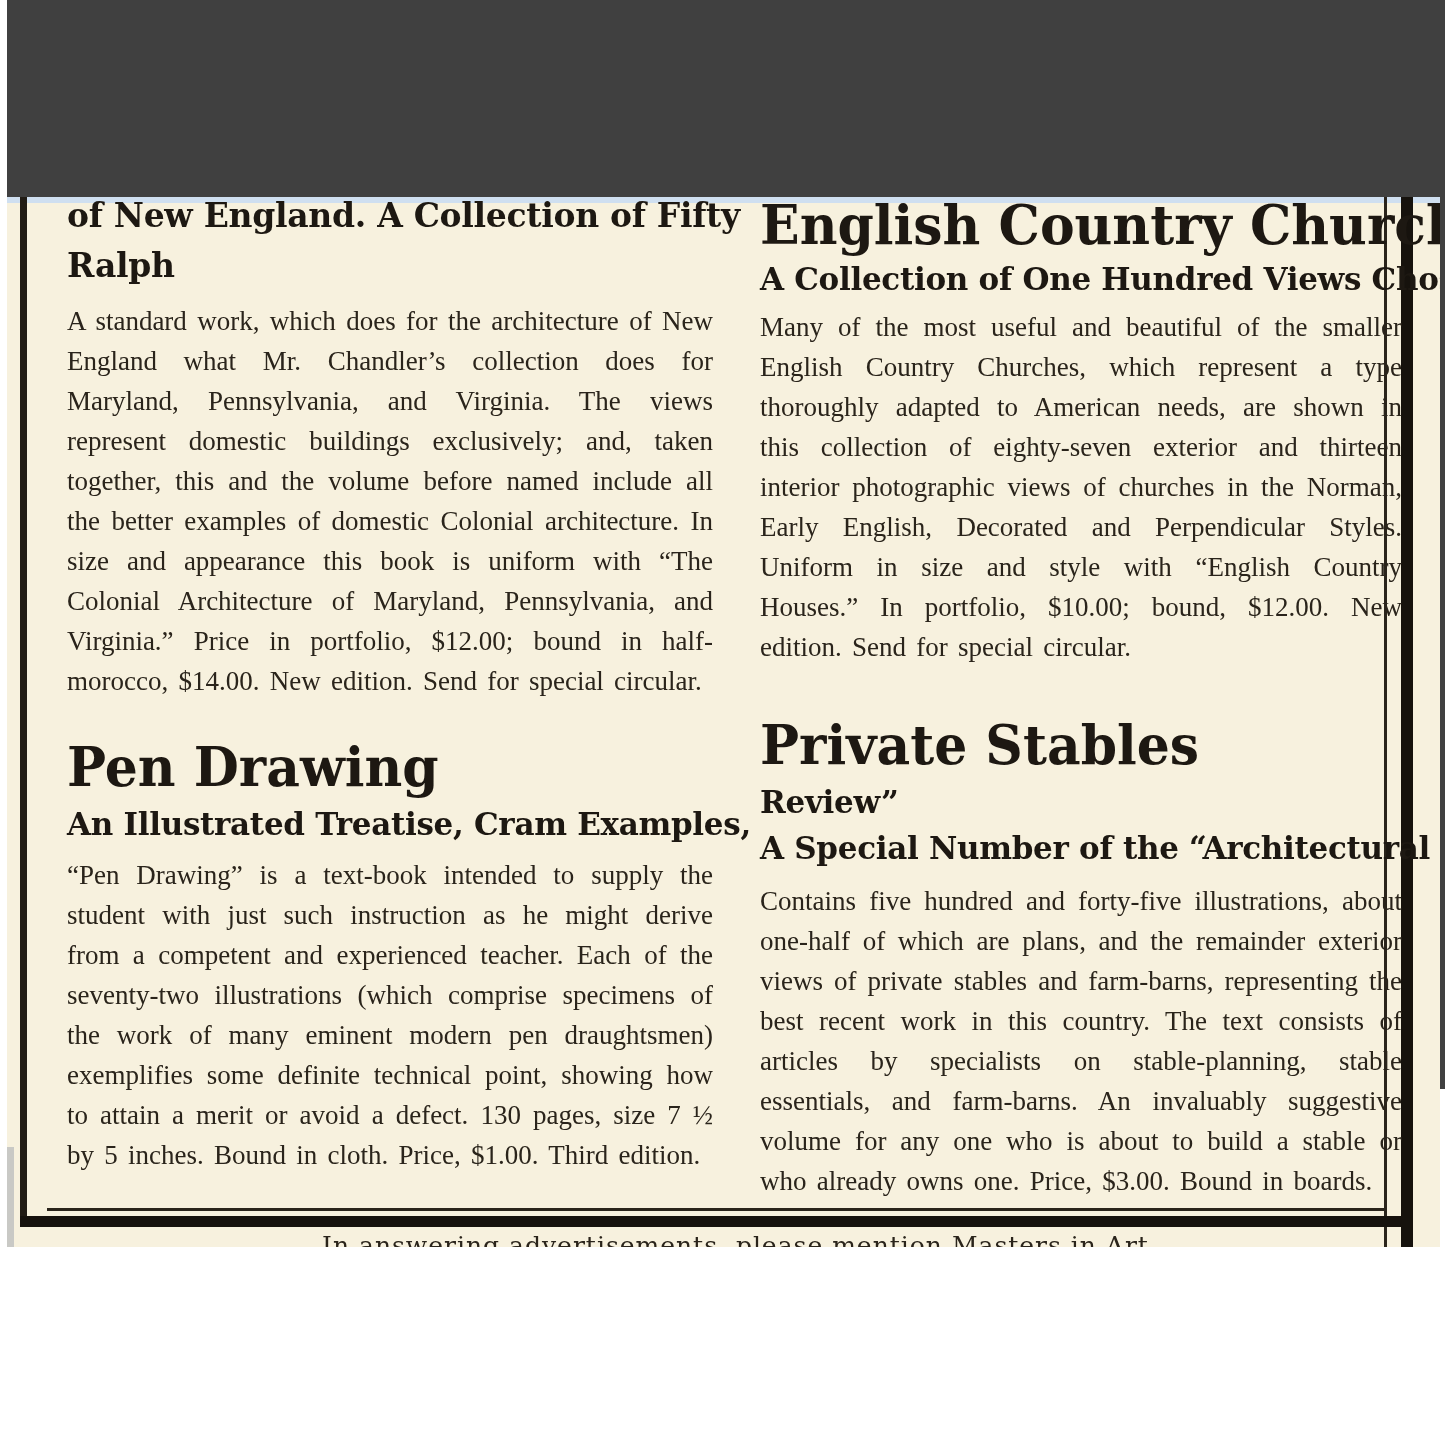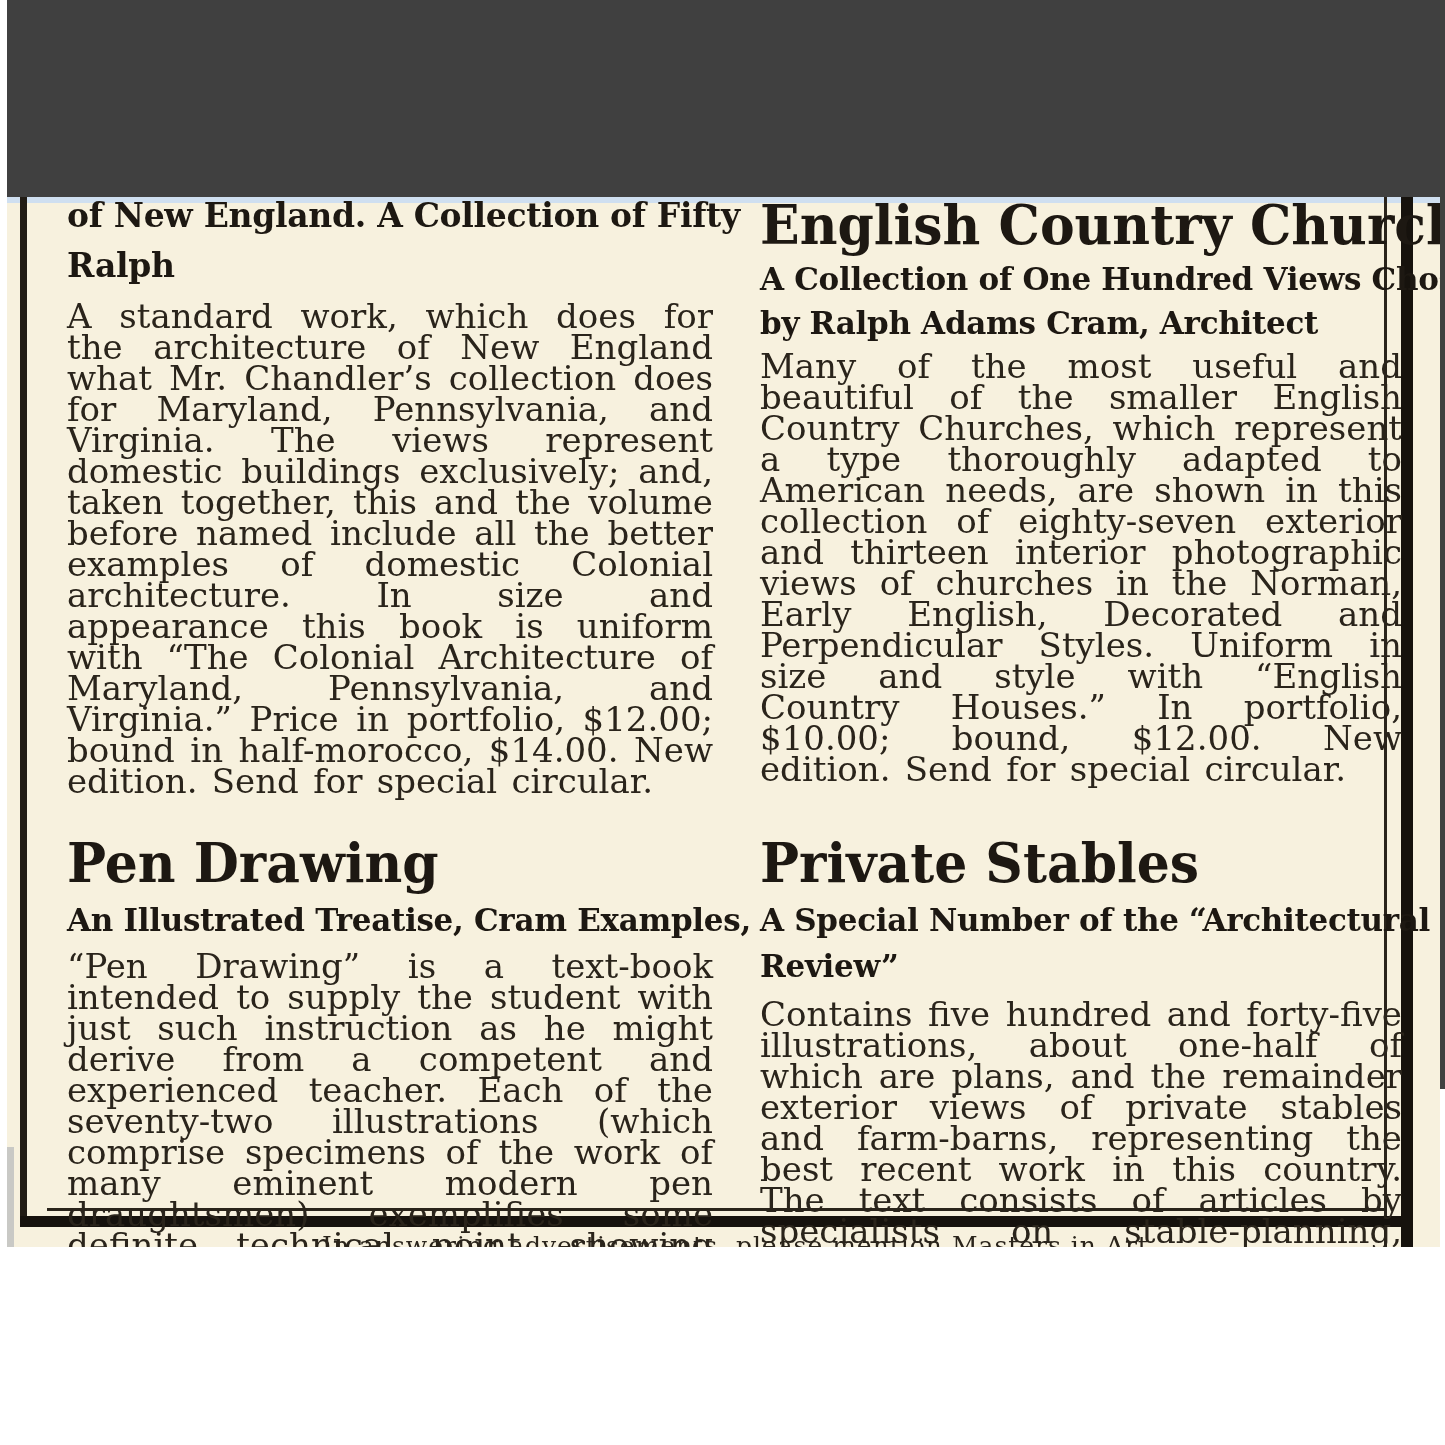--- a/index.html
+++ b/index.html
@@ -17,22 +17,22 @@
   .rule-bottom-thick{position:absolute;left:13px;top:1019px;width:1393px;height:11px;background:#16120d;}
   .col{position:absolute;top:0;}
   .col-left{left:60px;width:646px;}
   .col-right{left:753px;width:642px;}
   .headline{margin:0;font-weight:700;font-size:52px;line-height:58px;
             letter-spacing:0px;white-space:nowrap;color:#1d1812;
             transform:scaleY(1.04);transform-origin:top left;}
   .subhead{margin:0;font-weight:700;font-size:31px;line-height:46px;
            letter-spacing:-0.3px;color:#1d1812;}
   .shline{display:block;white-space:nowrap;}
-  .bodytext{margin:0;font-size:34px;line-height:31px;text-align:justify;
-            word-spacing:3.5px;color:#2a241b;}
+  .bodytext{margin:0;font-size:27px;line-height:40px;text-align:justify;
+            word-spacing:3.5px;color:#2a241b;font-family:Liberation Serif, serif;}
   
   .l-sub1{margin-top:-6px;line-height:50px;font-size:33px;}
   .l-body1{margin-top:10px;}
   .l-head2{margin-top:36px;}
   .l-sub2{margin-top:6px;}
   .l-body2{margin-top:8px;}
   
   .r-head1{margin-top:-2px;}
   .r-sub1{margin-top:4px;line-height:44px;}
   .r-body1{margin-top:6px;}
@@ -71,30 +71,29 @@
         </h3>
         <p class="bodytext l-body2">“Pen Drawing” is a text-book intended to supply the student with just such instruction as he might derive from a competent and experienced teacher.  Each of the seventy-two illustrations (which comprise specimens of the work of many eminent modern pen draughtsmen) exemplifies some definite technical point, showing how to attain a merit or avoid a defect.  130 pages, size 7 ½ by 5 inches.  Bound in cloth.  Price, $1.00.  Third edition.</p>
       </section>
     </div>
 
     <div class="col col-right">
       <section>
         <h2 class="headline r-head1">English Country Churches</h2>
         <h3 class="subhead r-sub1">
           <span class="shline">A Collection of One Hundred Views Chosen</span>
-          <span class="shline">by Ralph Adams Cram, Architect</span>
         </h3>
         <p class="bodytext r-body1">Many of the most useful and beautiful of the smaller English Country Churches, which represent a type thoroughly adapted to American needs, are shown in this collection of eighty-seven exterior and thirteen interior photographic views of churches in the Norman, Early English, Decorated and Perpendicular Styles.  Uniform in size and style with “English Country Houses.”  In portfolio, $10.00; bound, $12.00.  New edition.  Send for special circular.</p>
       </section>
 
       <section>
         <h2 class="headline r-head2">Private Stables</h2>
         <h3 class="subhead r-sub2">
+          <span class="shline">Review”</span>
           <span class="shline">A Special Number of the “Architectural</span>
-          <span class="shline">Review”</span>
         </h3>
         <p class="bodytext r-body2">Contains five hundred and forty-five illustrations, about one-half of which are plans, and the remainder exterior views of private stables and farm-barns, representing the best recent work in this country.  The text consists of articles by specialists on stable-planning, stable essentials, and farm-barns.  An invaluably suggestive volume for any one who is about to build a stable or who already owns one.  Price, $3.00.  Bound in boards.</p>
       </section>
     </div>
 
     <div class="footer">In answering advertisements, please mention Masters in Art</div>
   </div>
 </div>
 
 </body></html>

